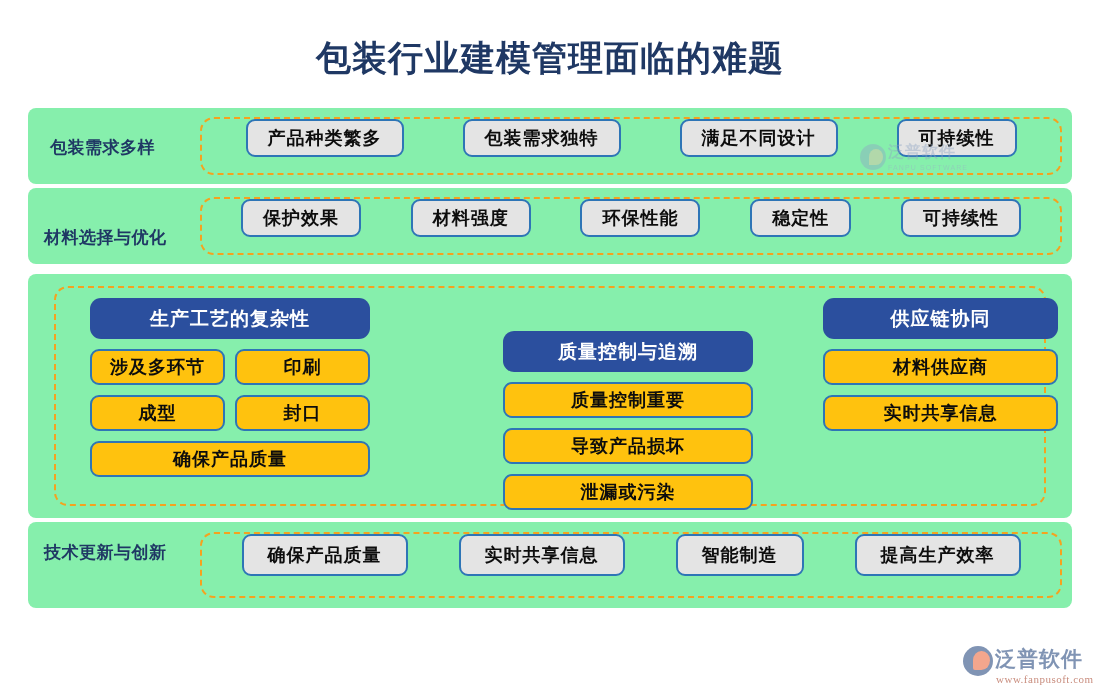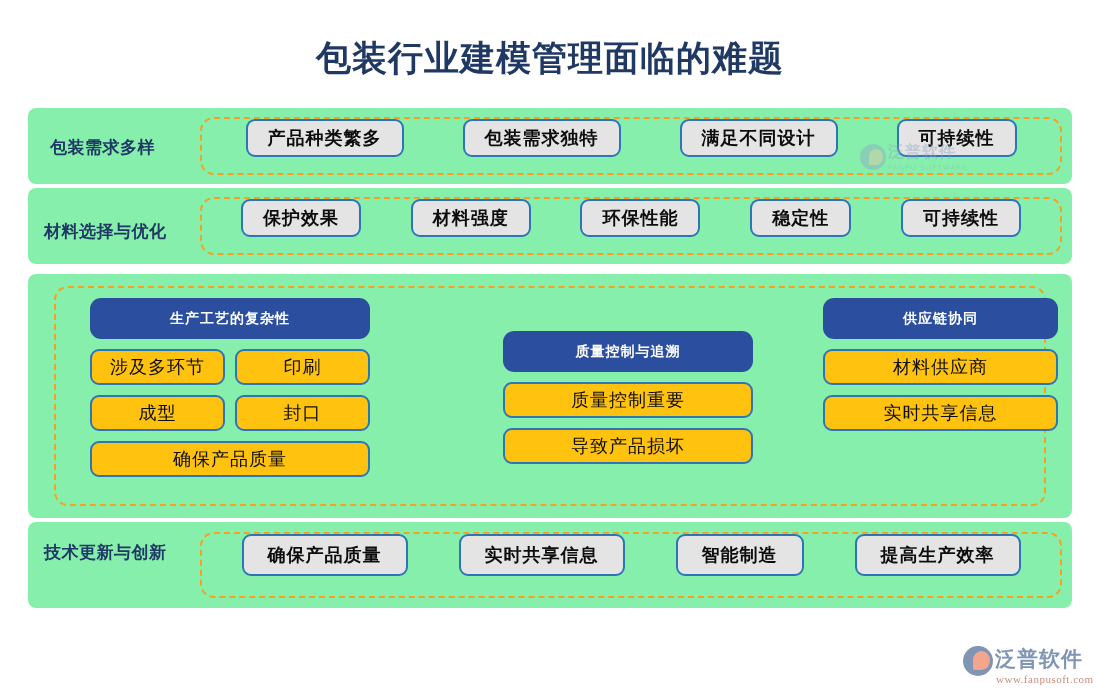--- a/index.html
+++ b/index.html
@@ -54,21 +54,21 @@
   
   .row-label {
     position: absolute;
     font-size: 17px;
     font-weight: bold;
     color: #1f3864;
     white-space: nowrap;
     letter-spacing: 0.5px;
   }
   .panel-row1 .row-label { left: 22px; top: 28px; }
-  .panel-row2 .row-label { left: 16px; top: 32px; }
+  .panel-row2 .row-label { left: 16px; top: 38px; }
   .panel-row4 .row-label { left: 16px; top: 19px; }
 
   
   .dashed-box {
     position: absolute;
     border: 2px dashed #f5a21e;
     border-radius: 14px;
   }
   .panel-row1 .dashed-box { left: 172px; top: 9px; right: 10px; bottom: 9px; }
   .panel-row2 .dashed-box { left: 172px; top: 9px; right: 10px; bottom: 9px; }
@@ -111,37 +111,37 @@
     gap: 10px;
   }
   .col-1 { left: 62px;  width: 280px; }
   .col-2 { left: 475px; width: 250px; margin-top: 33px; }
   .col-3 { left: 795px; width: 235px; }
 
   .col-header {
     background: #2b4f9e;
     border-radius: 11px;
     color: #ffffff;
-    font-size: 14px;
+    font-size: 19px;
     font-weight: bold;
     letter-spacing: 1px;
     height: 41px;
     display: flex;
     align-items: center;
     justify-content: center;
     white-space: nowrap;
   }
 
   .ybtn {
     background: #ffc20e;
     border: 2px solid #2e75b6;
     border-radius: 9px;
     color: #0d0d0d;
     font-size: 18px;
-    font-weight: normal;
+    font-weight: bold;
     letter-spacing: 1px;
     height: 36px;
     display: flex;
     align-items: center;
     justify-content: center;
     white-space: nowrap;
   }
 
   .ybtn-pair {
     display: flex;
@@ -285,20 +285,21 @@
         <div class="ybtn">成型</div>
         <div class="ybtn">封口</div>
       </div>
       <div class="ybtn">确保产品质量</div>
     </div>
 
     <div class="col col-2">
       <div class="col-header">质量控制与追溯</div>
       <div class="ybtn">质量控制重要</div>
       <div class="ybtn">导致产品损坏</div>
+      <div class="ybtn">泄漏或污染</div>
     </div>
 
     <div class="col col-3">
       <div class="col-header">供应链协同</div>
       <div class="ybtn">材料供应商</div>
       <div class="ybtn">实时共享信息</div>
     </div>
   </div>
 
   <div class="panel panel-row4">

